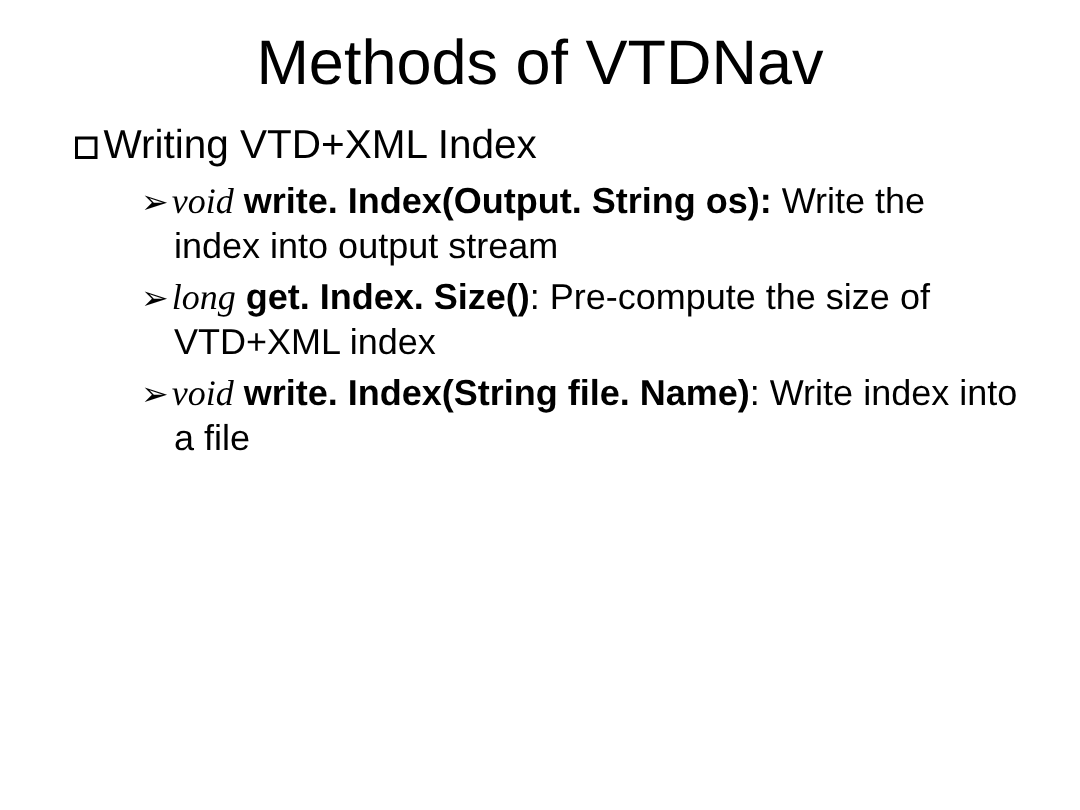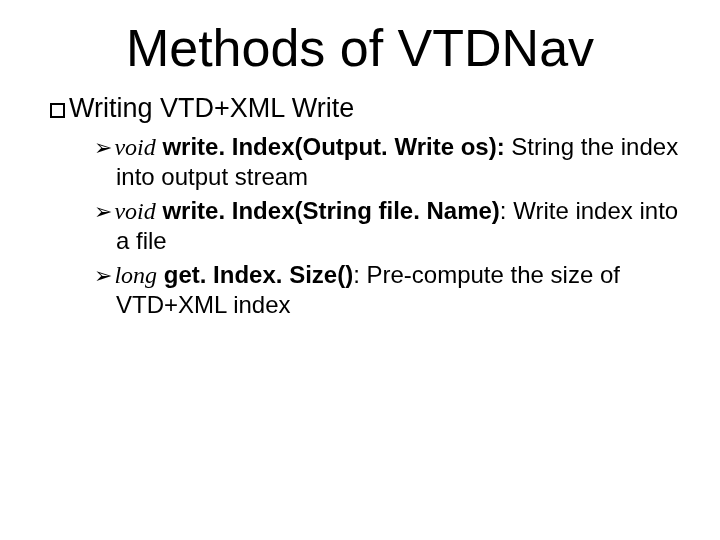--- a/index.html
+++ b/index.html
@@ -12,21 +12,21 @@
     color: #000;
     overflow: hidden;
   }
   .slide {
     width: 720px;
     height: 540px;
     box-sizing: border-box;
     padding: 18px 40px 0 40px;
   }
   .title {
-    font-size: 52px;
+    font-size: 42px;
     text-align: center;
     margin: 0 0 14px 0;
     font-weight: normal;
   }
   .level1 {
     font-size: 27px;
     margin: 0 0 8px 10px;
     line-height: 1.2;
   }
   .sq-bullet {
@@ -55,31 +55,31 @@
   .ul { }
 </style>
 </head>
 <body>
 
 <div class="slide">
 
   <h1 class="title">Methods of VTDNav</h1>
 
   <div class="level1">
-    <span class="sq-bullet"></span><span>Writing VTD+XML Write</span>
+    <span class="sq-bullet"></span><span>Writing VTD+XML Index</span>
   </div>
 
   <div class="level2">
-    <span class="arrow">➢</span><span class="ital">void</span> <span class="bold ul">write. Index</span><span class="bold">(Output. Write os):</span><span> String</span>
+    <span class="arrow">➢</span><span class="ital">void</span> <span class="bold ul">write. Index</span><span class="bold">(Output. String os):</span><span> Write</span>
     <span>the index into output stream</span>
+  </div>
+
+  <div class="level2">
+    <span class="arrow">➢</span><span class="ital">long</span> <span class="bold ul">get. Index. Size</span><span class="bold">()</span><span>: Pre-compute the size</span>
+    <span>of VTD+XML index</span>
   </div>
 
   <div class="level2">
     <span class="arrow">➢</span><span class="ital">void</span> <span class="bold ul">write. Index</span><span class="bold">(String file. Name)</span><span>: Write</span>
     <span>index into a file</span>
   </div>
 
-  <div class="level2">
-    <span class="arrow">➢</span><span class="ital">long</span> <span class="bold ul">get. Index. Size</span><span class="bold">()</span><span>: Pre-compute the size</span>
-    <span>of VTD+XML index</span>
-  </div>
-
 </div>
 
 </body></html>

